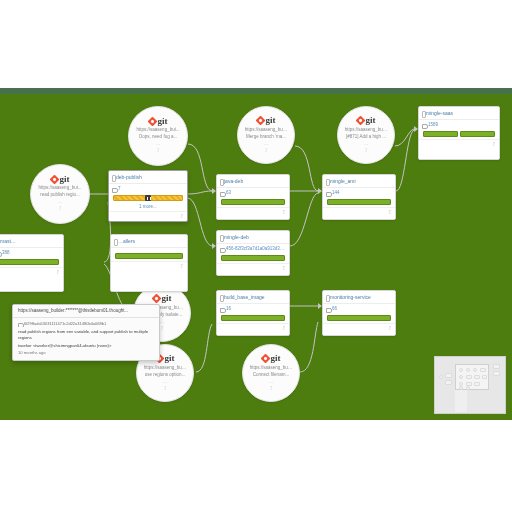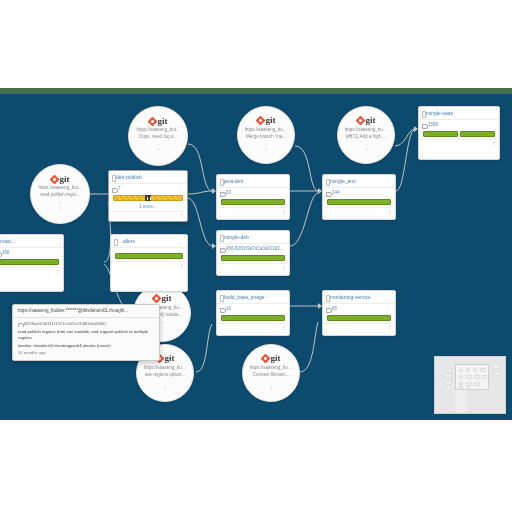--- a/index.html
+++ b/index.html
@@ -13,21 +13,21 @@
   #app{
     position:absolute;left:0;top:88px;width:512px;height:332px;
     background:#eeeeee;overflow:hidden;
   }
   #topbar{
     position:absolute;left:0;top:0;width:512px;height:6px;
     background:#47704c;
   }
   #canvas{
     position:absolute;left:0;top:6px;width:512px;height:326px;
-    background:#0c4a6e;overflow:hidden;
+    background:#4d7c0f;overflow:hidden;
   }
   #edges{position:absolute;left:0;top:0;width:512px;height:326px;pointer-events:none;}
 
   
   .card{
     position:absolute;
     background:#ffffff;
     border:1px solid #d6d6d6;
     border-radius:2px;
     box-shadow:0 1px 2px rgba(0,0,0,.10);

